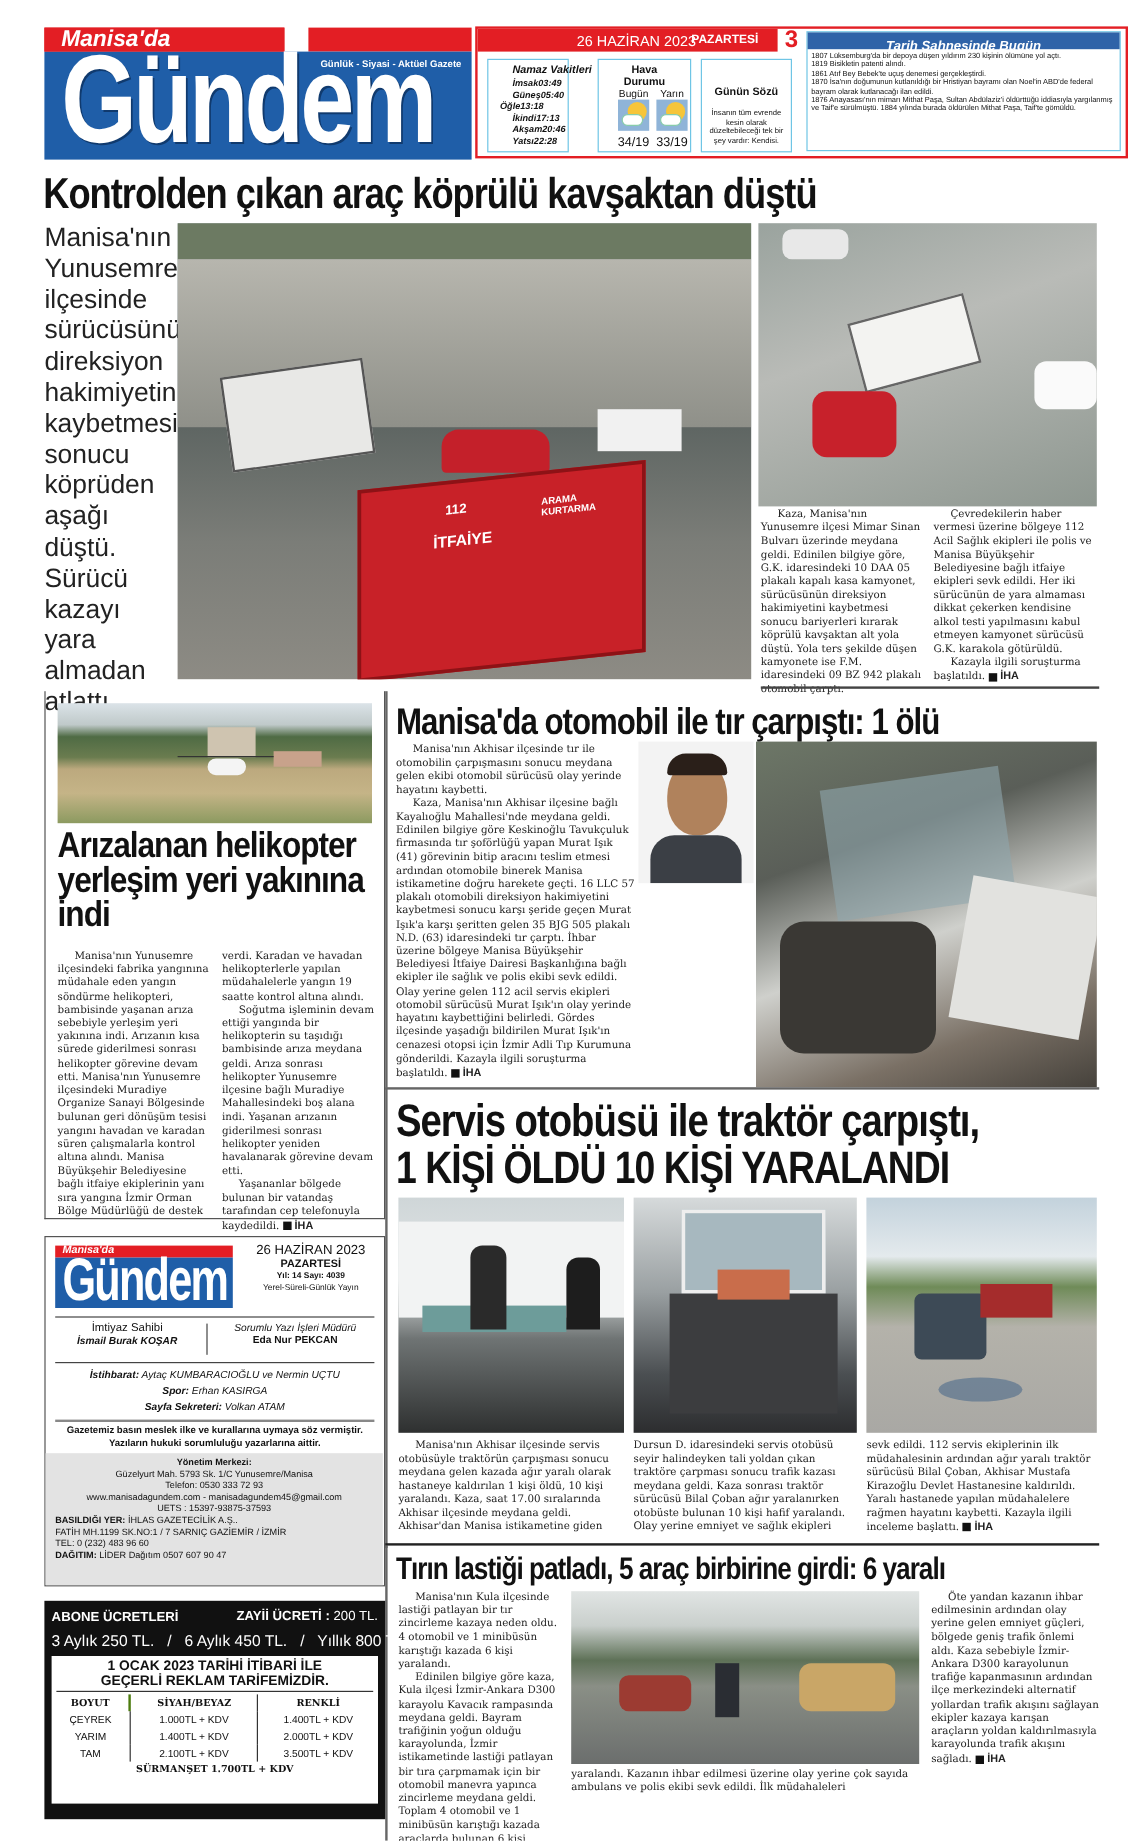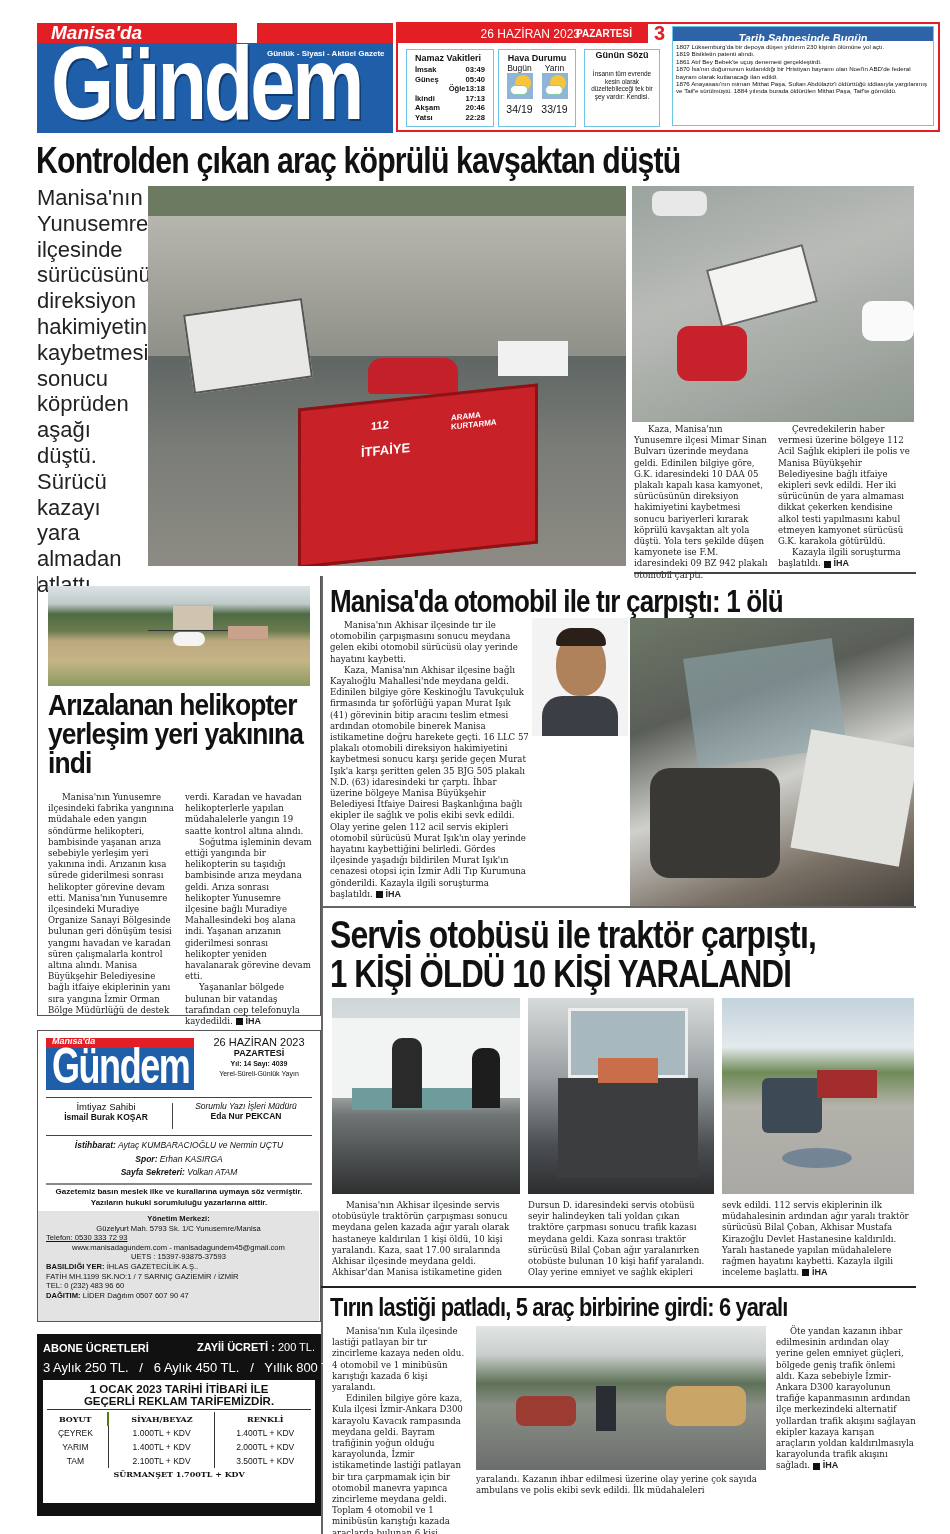--- a/index.html
+++ b/index.html
@@ -36,21 +36,21 @@
   <span class="abs sans" style="left:230px;top:26px;font-size:8px;font-weight:bold;color:#fff;white-space:nowrap;">Günlük - Siyasi - Aktüel Gazete</span>
 </div>
 
 <div class="abs" style="left:396px;top:22px;width:544px;height:110px;border:2px solid #e31e24;">
   <div class="abs mast-red" style="left:0;top:0;width:250px;height:19px;">
     <span class="abs sans" style="right:68px;top:3px;color:#fff;font-size:12px;">26 HAZİRAN 2023</span>
     <span class="abs sans" style="right:16px;top:4px;color:#fff;font-size:10px;font-weight:bold;">PAZARTESİ</span>
   </div>
   <span class="abs sans" style="left:256px;top:-2px;font-size:20px;font-weight:900;color:#e31e24;">3</span>
 
-  <div class="box" style="left:8px;top:25px;width:88px;height:78px;padding:3px 8px;">
+  <div class="box" style="left:8px;top:25px;width:68px;height:78px;padding:3px 20px;font-style:italic;">
     <div class="sans" style="font-size:9px;font-weight:bold;white-space:nowrap;margin-bottom:2px;">Namaz Vakitleri</div>
     <div id="prayer-rows">
         <div class="sans" style="display: flex; justify-content: space-between; font-size: 7.6px; font-weight: bold; line-height: 9.6px;">
           <span>İmsak</span>
           <span>03:49</span>
         </div>
         <div class="sans" style="display: flex; justify-content: space-between; font-size: 7.6px; font-weight: bold; line-height: 9.6px;">
           <span>Güneş</span>
           <span>05:40</span>
         </div>
@@ -66,37 +66,37 @@
           <span>Akşam</span>
           <span>20:46</span>
         </div>
         <div class="sans" style="display: flex; justify-content: space-between; font-size: 7.6px; font-weight: bold; line-height: 9.6px;">
           <span>Yatsı</span>
           <span>22:28</span>
         </div>
       </div>
   </div>
 
-  <div class="box" style="left:100px;top:25px;width:78px;height:78px;padding:3px 3px;text-align:center;">
+  <div class="box" style="left:100px;top:25px;width:78px;height:78px;padding:3px 13px;text-align:center;">
     <div class="sans" style="font-size:9px;font-weight:bold;">Hava Durumu</div>
     <div style="display:flex;justify-content:space-around;">
       <div>
         <div class="sans" style="font-size:8.5px;">Bugün</div>
         <div class="wx-icon"><div class="sun"></div><div class="cloud"></div></div>
         <div class="sans" style="font-size:10.5px;">34/19</div>
       </div>
       <div>
         <div class="sans" style="font-size:8.5px;">Yarın</div>
         <div class="wx-icon"><div class="sun"></div><div class="cloud"></div></div>
         <div class="sans" style="font-size:10.5px;">33/19</div>
       </div>
     </div>
   </div>
 
-  <div class="box" style="left:186px;top:25px;width:76px;height:78px;padding:0 3px;text-align:center;">
+  <div class="box" style="left:186px;top:25px;width:76px;height:78px;padding:21px 3px;text-align:center;">
     <div class="sans" style="font-size:9px;font-weight:bold;margin-bottom:10px;">Günün Sözü</div>
     <div class="sans" style="font-size:6.4px;line-height:7.6px;">İnsanın tüm evrende kesin olarak düzeltebileceği tek bir şey vardır: Kendisi.</div>
   </div>
 
   <div class="box" style="left:274px;top:2px;width:262px;height:100px;padding:0;">
     <div style="background:#2f63a8;color:#fff;text-align:center;height:14px;">
       <span class="sans" style="font-size:11px;font-weight:bold;font-style:italic;">Tarih Sahnesinde Bugün</span>
     </div>
     <div id="history-items" class="sans" style="padding:2px 3px;font-size:6.2px;line-height:7.4px;">
         <div>1807 Lüksemburg'da bir depoya düşen yıldırım 230 kişinin ölümüne yol açtı.</div>
@@ -234,39 +234,39 @@
   </div>
   <div class="abs sans" style="left:162px;top:5px;width:118px;text-align:center;">
     <div style="font-size:11px;">26 HAZİRAN 2023</div>
     <div style="font-size:9px;font-weight:bold;">PAZARTESİ</div>
     <div style="font-size:7px;font-weight:bold;margin-top:2px;">Yıl: 14 Sayı: 4039</div>
     <div style="font-size:7px;margin-top:3px;">Yerel-Süreli-Günlük Yayın</div>
   </div>
   <div class="abs" style="left:8px;top:66px;width:266px;height:1px;background:#444;"></div>
   <div class="abs sans" style="left:8px;top:70px;width:120px;text-align:center;">
     <div style="font-size:9.5px;">İmtiyaz Sahibi</div>
-    <div style="font-size:8.5px;font-weight:bold;">İsmail Burak KOŞAR</div>
+    <div style="font-size:8.5px;font-weight:bold;font-style:italic;">İsmail Burak KOŞAR</div>
   </div>
   <div class="abs" style="left:134px;top:72px;width:1px;height:26px;background:#444;"></div>
   <div class="abs sans" style="left:138px;top:70px;width:140px;text-align:center;">
     <div style="font-size:8.5px;font-style:italic;">Sorumlu Yazı İşleri Müdürü</div>
     <div style="font-size:8.5px;font-weight:bold;">Eda Nur PEKCAN</div>
   </div>
   <div class="abs" style="left:8px;top:104px;width:266px;height:1px;background:#444;"></div>
   <div class="abs sans" style="left:8px;top:108px;width:266px;text-align:center;font-size:8.5px;font-style:italic;line-height:13.5px;">
     <div><b>İstihbarat:</b> <span>Aytaç KUMBARACIOĞLU ve Nermin UÇTU</span></div>
     <div><b>Spor:</b> <span>Erhan KASIRGA</span></div>
     <div><b>Sayfa Sekreteri:</b> <span>Volkan ATAM</span></div>
   </div>
   <div class="abs" style="left:8px;top:152px;width:266px;height:2px;background:#888;"></div>
   <div class="abs sans" style="left:8px;top:156px;width:266px;text-align:center;font-size:8px;font-weight:bold;line-height:10.5px;">Gazetemiz basın meslek ilke ve kurallarına uymaya söz vermiştir. Yazıların hukuki sorumluluğu yazarlarına aittir.</div>
   <div class="abs sans" style="left:0;top:180px;width:281px;height:110px;background:#e3e3e3;padding:3px 8px;font-size:7.6px;line-height:9.6px;">
     <div style="text-align:center;font-weight:bold;">Yönetim Merkezi:</div>
     <div style="text-align:center;">Güzelyurt Mah. 5793 Sk. 1/C Yunusemre/Manisa</div>
-    <div style="text-align:left;text-decoration:underline;">Telefon: 0530 333 72 93</div>
+    <div style="text-align:center;">Telefon: 0530 333 72 93</div>
     <div style="text-align:center;">www.manisadagundem.com - manisadagundem45@gmail.com</div>
     <div style="text-align:center;">UETS : 15397-93875-37593</div>
     <div><b>BASILDIĞI YER:</b> <span>İHLAS GAZETECİLİK A.Ş..</span></div>
     <div>FATİH MH.1199 SK.NO:1 / 7 SARNIÇ GAZİEMİR / İZMİR</div>
     <div>TEL: 0 (232) 483 96 60</div>
     <div><b>DAĞITIM:</b> <span>LİDER Dağıtım 0507 607 90 47</span></div>
   </div>
 </div>
 
 <div class="abs" style="left:37px;top:1334px;width:284px;height:182px;background:#111;">

